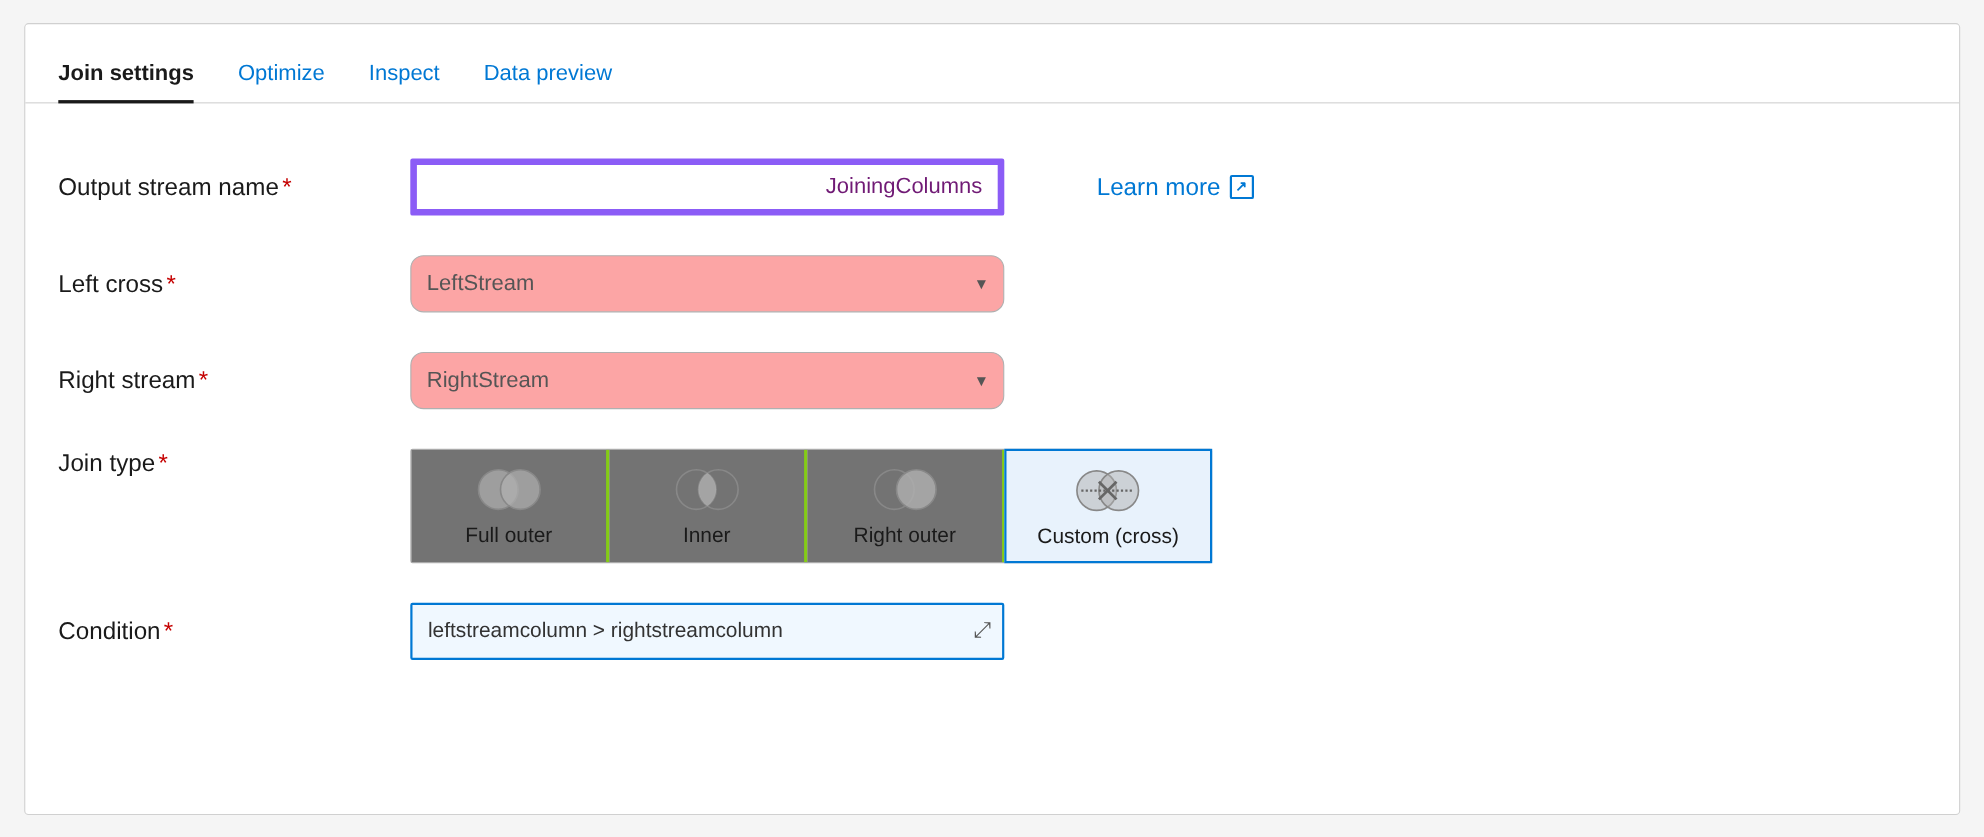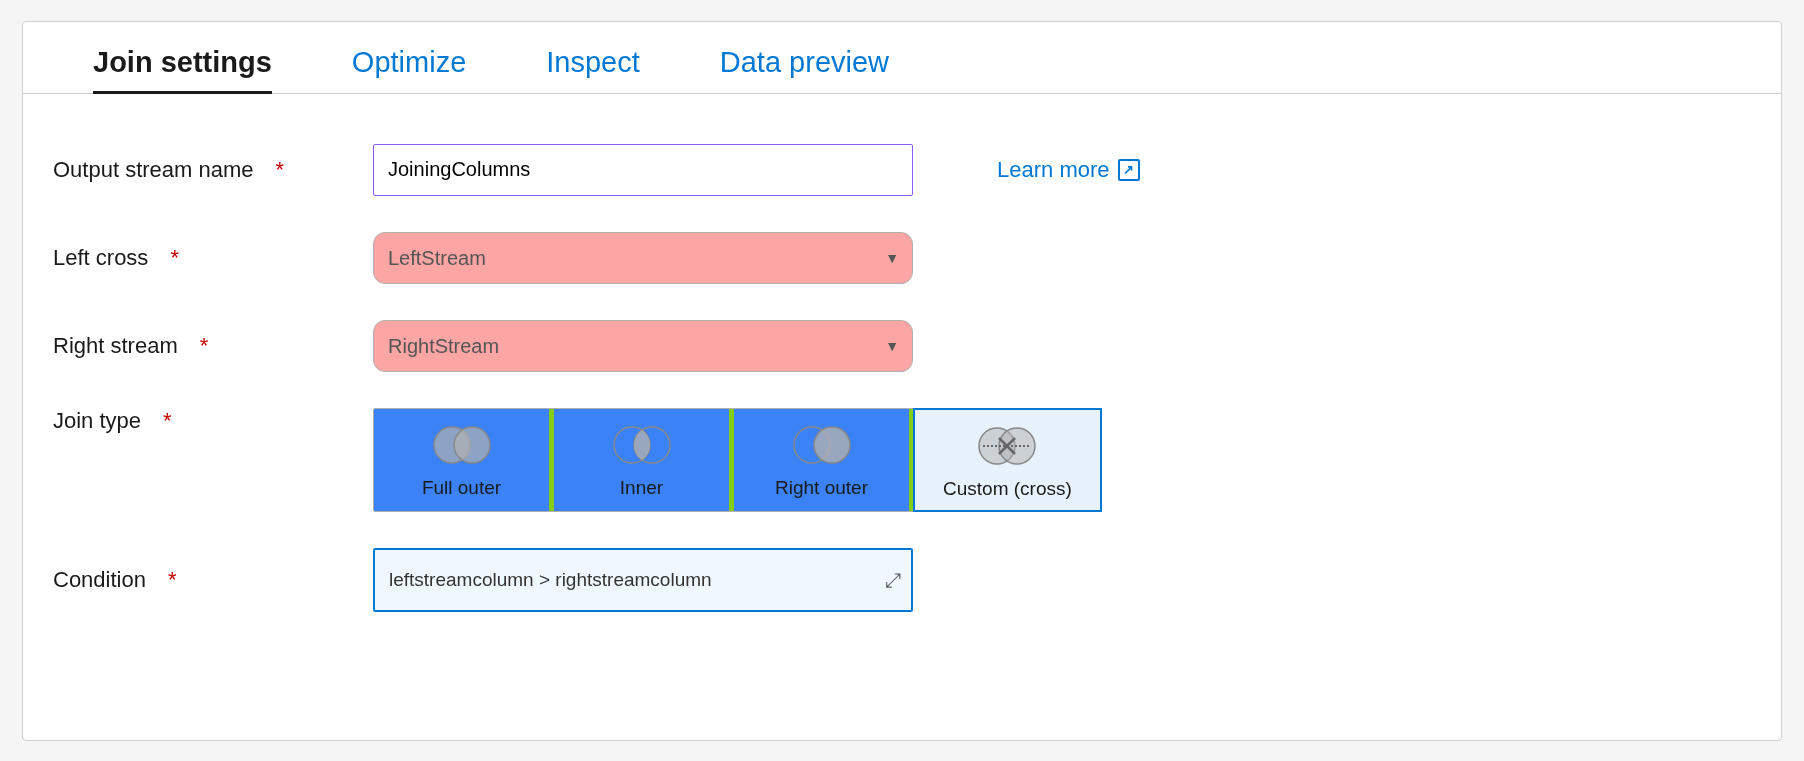--- a/index.html
+++ b/index.html
@@ -23,29 +23,28 @@
     
     .tabs {
       display: flex;
       align-items: flex-end;
       border-bottom: 1px solid #d0d0d0;
       padding: 0 30px;
       gap: 40px;
       height: 72px;
     }
     .tab {
-      font-size: 29px;
+      font-size: 20px;
       font-weight: 400;
       padding-bottom: 12px;
       cursor: pointer;
       color: #0078d4;
       border-bottom: 3px solid transparent;
       position: relative;
       top: 1px;
-      margin-left: 40px;
     }
     .tab.active {
       color: #1a1a1a;
       font-weight: 700;
       border-bottom: 3px solid #1a1a1a;
     }
     
     .content {
       padding: 50px 30px 50px 30px;
     }
@@ -53,36 +52,37 @@
       display: flex;
       align-items: center;
       margin-bottom: 36px;
     }
     .form-label {
       font-size: 22px;
       color: #1a1a1a;
       min-width: 320px;
       display: flex;
       align-items: flex-start;
-      gap: 22px;
+      gap: 3px;
     }
     .required {
       color: #c50000;
       font-size: 22px;
     }
     .form-input {
       width: 540px;
       height: 52px;
-      border: 1px solid #8b5cf6;
+      border: 6px solid #8b5cf6;
       border-radius: 2px;
       padding: 0 14px;
       font-size: 20px;
-      color: #000000;
+      color: #701a75;
       outline: none;
       background: #fff;
+      text-align: right;
     }
     .form-select-wrapper {
       position: relative;
       width: 540px;
     }
     .form-select {
       width: 100%;
       height: 52px;
       border: 1px solid #b0b0b0;
       border-radius: 12px;
@@ -135,22 +135,22 @@
       border: 1px solid #b0b0b0;
       border-radius: 2px;
       overflow: visible;
     }
     .join-option {
       display: flex;
       flex-direction: column;
       align-items: center;
       padding: 14px 28px 10px 28px;
       cursor: pointer;
-      border-right: 5px solid #84cc16;
-      background: #3b82f6;
+      border-right: 3px solid #84cc16;
+      background: #737373;
       min-width: 180px;
     }
     .join-option:last-child {
       border-right: none;
       align-items: center;
     }
     .join-option.selected {
       background: #e8f2fc;
       border: 2.5px solid #0078d4;
       margin: -1px;
@@ -171,21 +171,21 @@
       align-items: center;
       justify-content: center;
     }
     
     .condition-input-wrapper {
       position: relative;
       width: 540px;
     }
     .condition-input {
       width: 100%;
-      height: 64px;
+      height: 52px;
       border: 2px solid #0078d4;
       border-radius: 2px;
       padding: 0 44px 0 14px;
       font-size: 19px;
       color: #333;
       background: #f0f8ff;
       outline: none;
     }
     .condition-icon {
       position: absolute;

